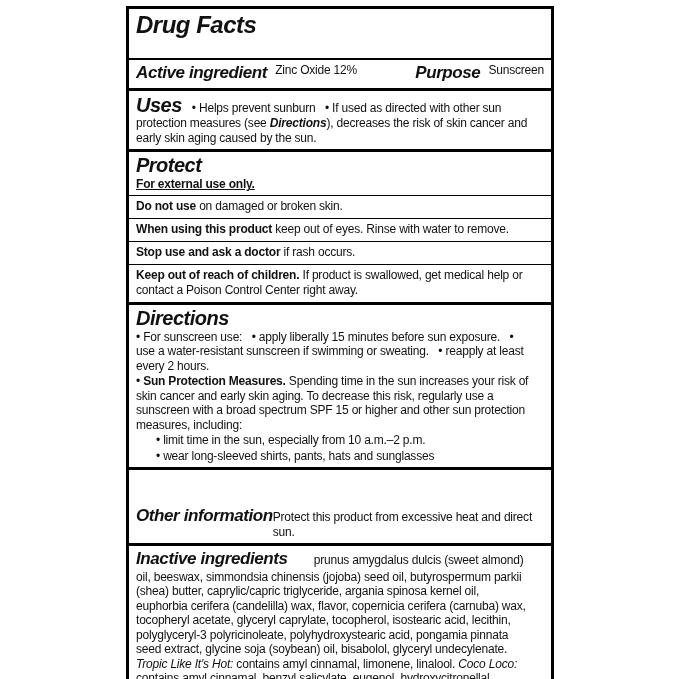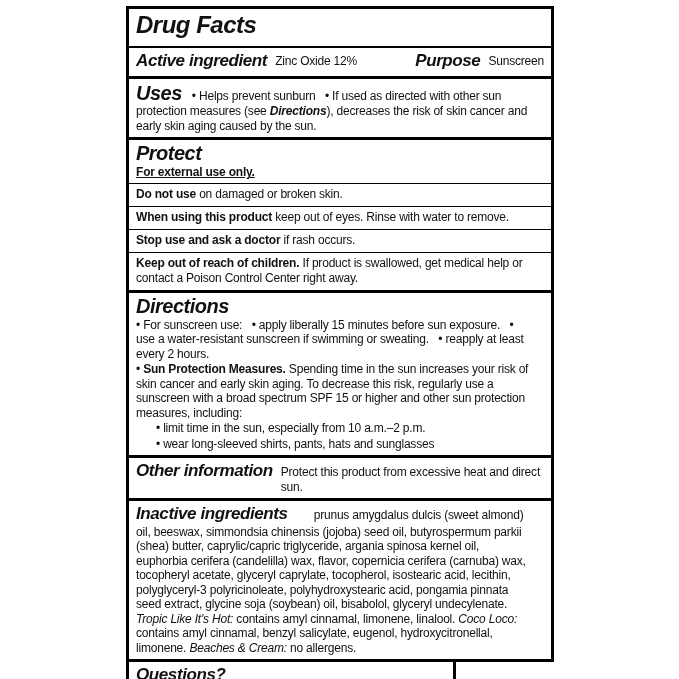--- a/index.html
+++ b/index.html
@@ -23,52 +23,52 @@
     border: 3px solid #000;
     background: #fff;
   }
   .section { padding: 2px 21px 3px 7px; }
   .bar-heavy { height: 3px; background: #000; }
   .rule-title { height: 2px; background: #000; }
   .rule-thin { height: 1.5px; background: #000; }
 
   .title {
     font-size: 24px; font-weight: 700; font-style: italic;
-    letter-spacing: -0.5px; padding: 3px 7px 8px 7px; line-height: 1.1;
+    letter-spacing: -0.5px; padding: 3px 7px 20px 7px; line-height: 1.1;
   }
   .sec-head {
     font-size: 20px; font-weight: 700; font-style: italic;
     letter-spacing: -0.5px; line-height: 1.1;
   }
   .inline-head {
     font-size: 17px; font-weight: 700; font-style: italic;
     letter-spacing: -0.4px; white-space: nowrap;
   }
   .body-text {
     font-size: 12px; line-height: 1.21; letter-spacing: -0.2px;
   }
   .para { font-size: 12px; line-height: 1.21; letter-spacing: -0.2px; margin: 1px 0; }
 
   .active-row {
     display: flex; justify-content: space-between; align-items: baseline;
     padding: 3px 7px 5px 7px;
   }
-  .pair { display: flex; align-items: center; gap: 8px; }
+  .pair { display: flex; align-items: flex-start; gap: 8px; }
 
   .uses-flow .sec-head { margin-right: 10px; }
 
   .warn-item { padding: 2px 7px 3px 7px; }
   .warn-head-block { padding: 2px 7px 2px 7px; }
 
   .dir-sub { margin-left: 20px; }
   .dir-para3 { margin-left: 0px; }
 
   .other-row {
     display: flex; justify-content: space-between; align-items: baseline;
-    padding: 3px 7px 4px 7px; gap: 8px;
+    padding: 3px 7px 4px 7px;  margin-top: 33px;
   }
 
   .inactive-flow .inline-head { margin-right: 26px; }
 
   .bottom-row {
     display: flex; align-items: center;
   }
   .questions-box {
     border: 3px solid #000; margin-top: -3px;
     width: 330px; box-sizing: border-box;

